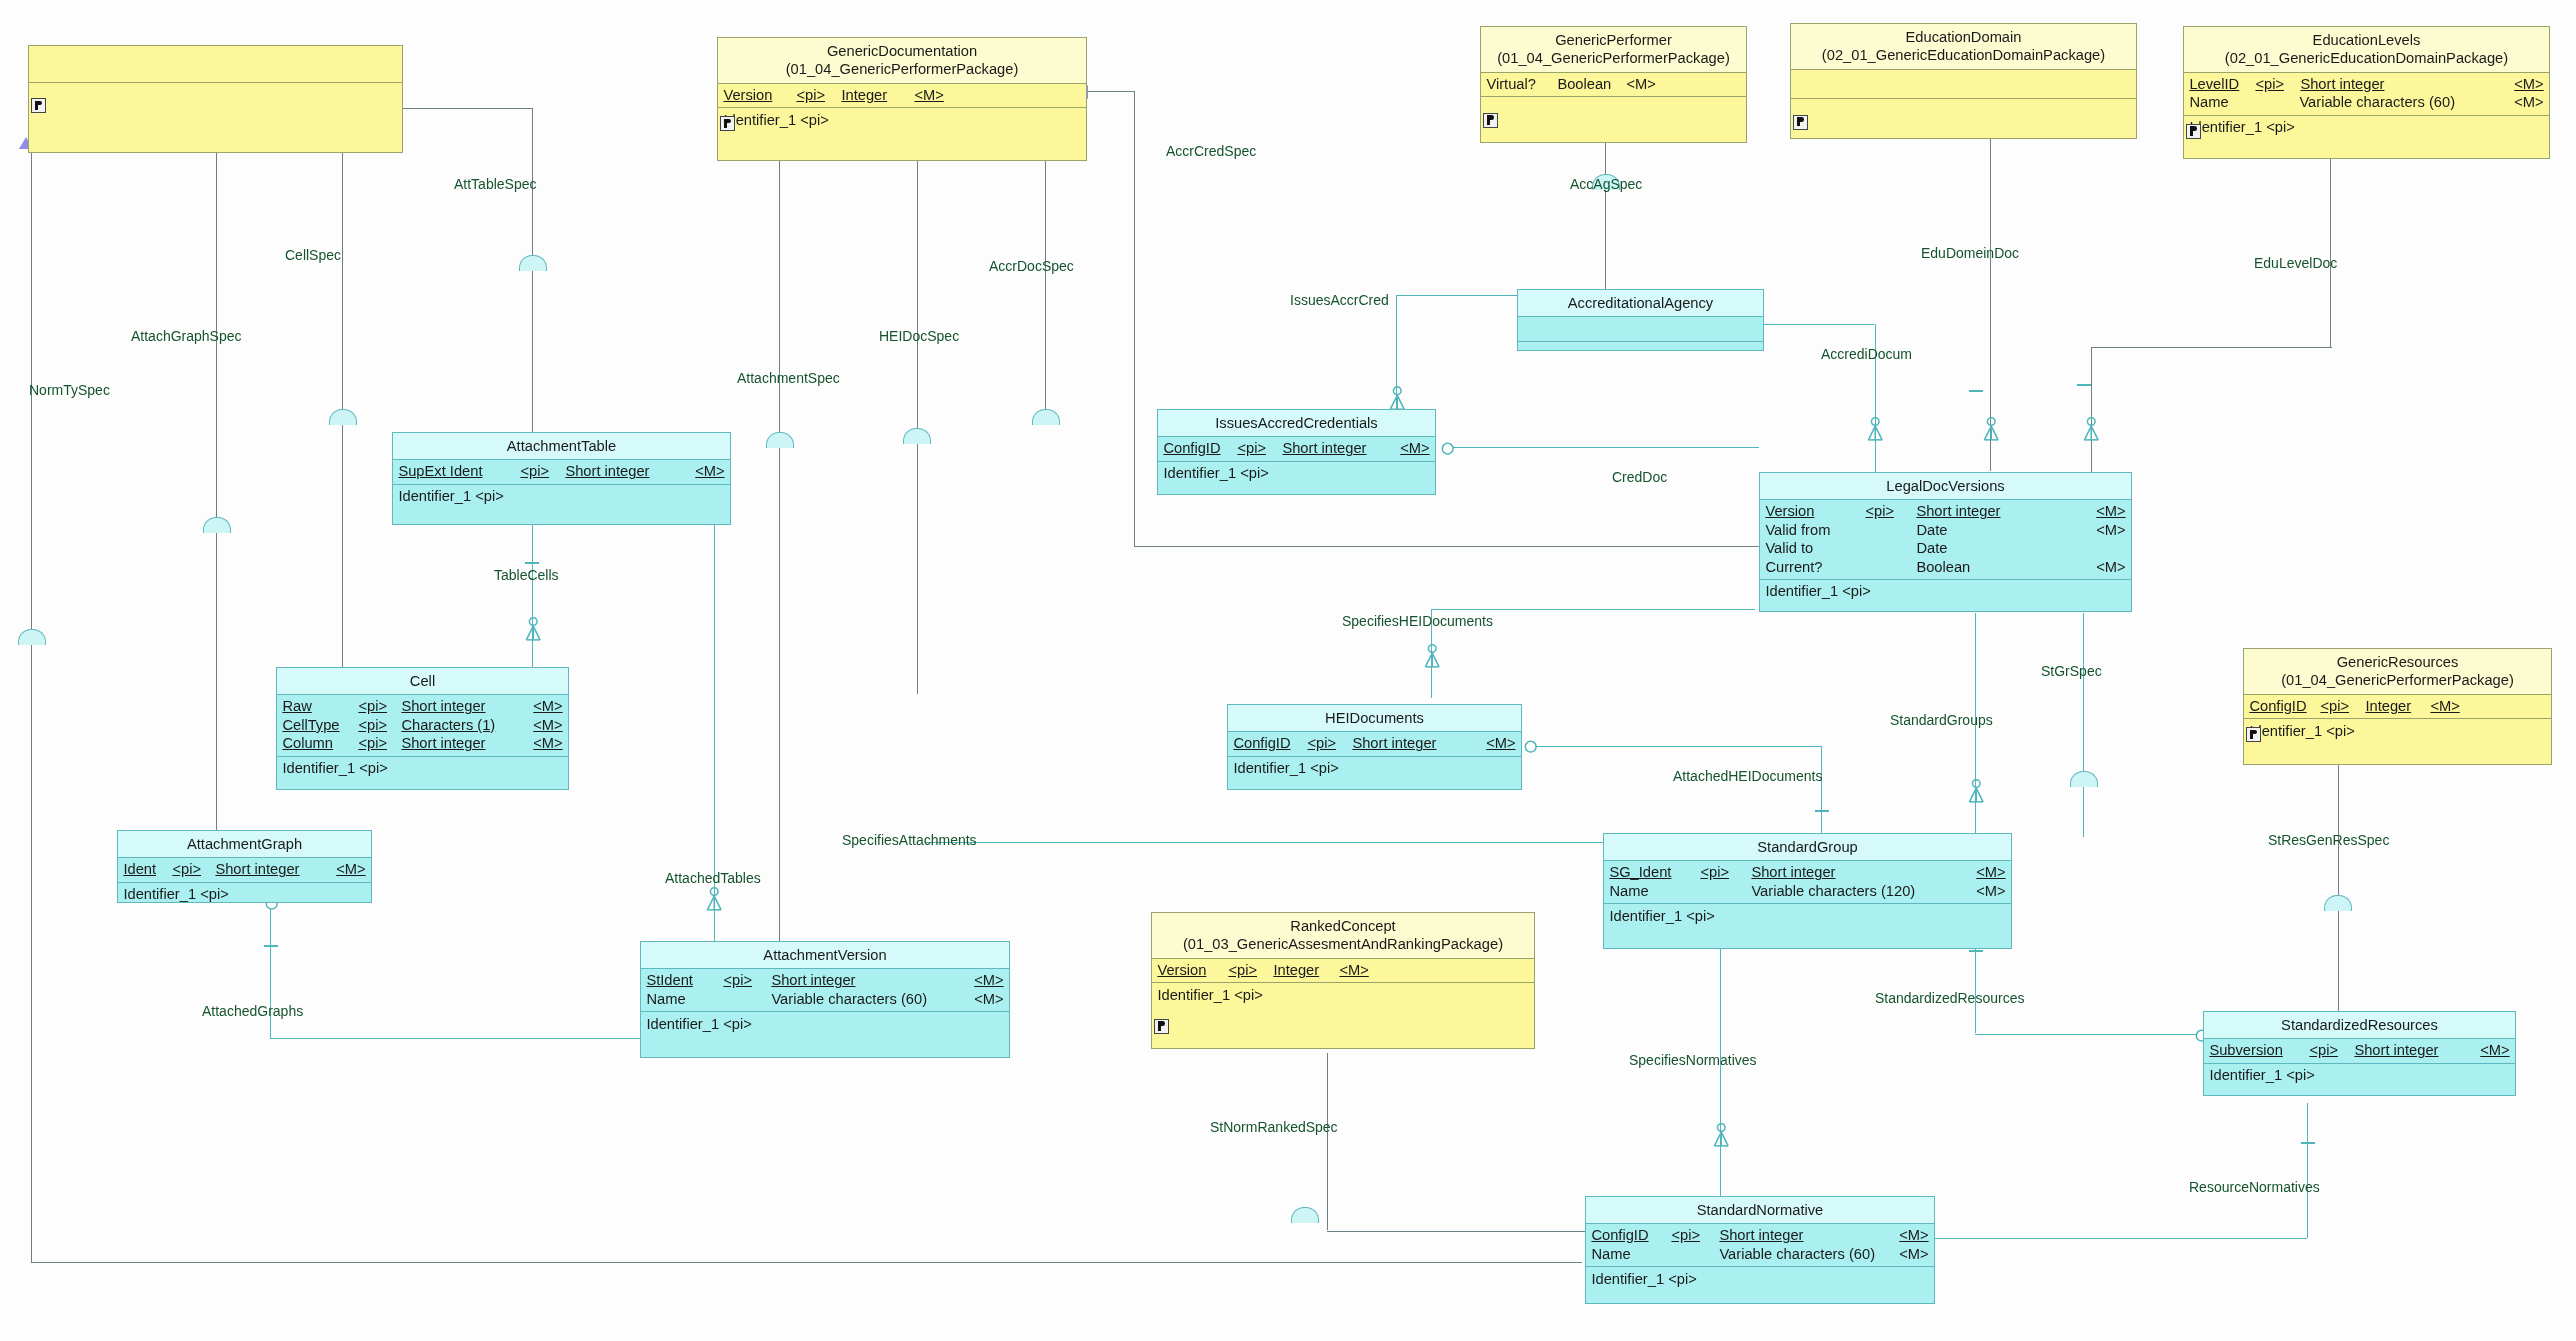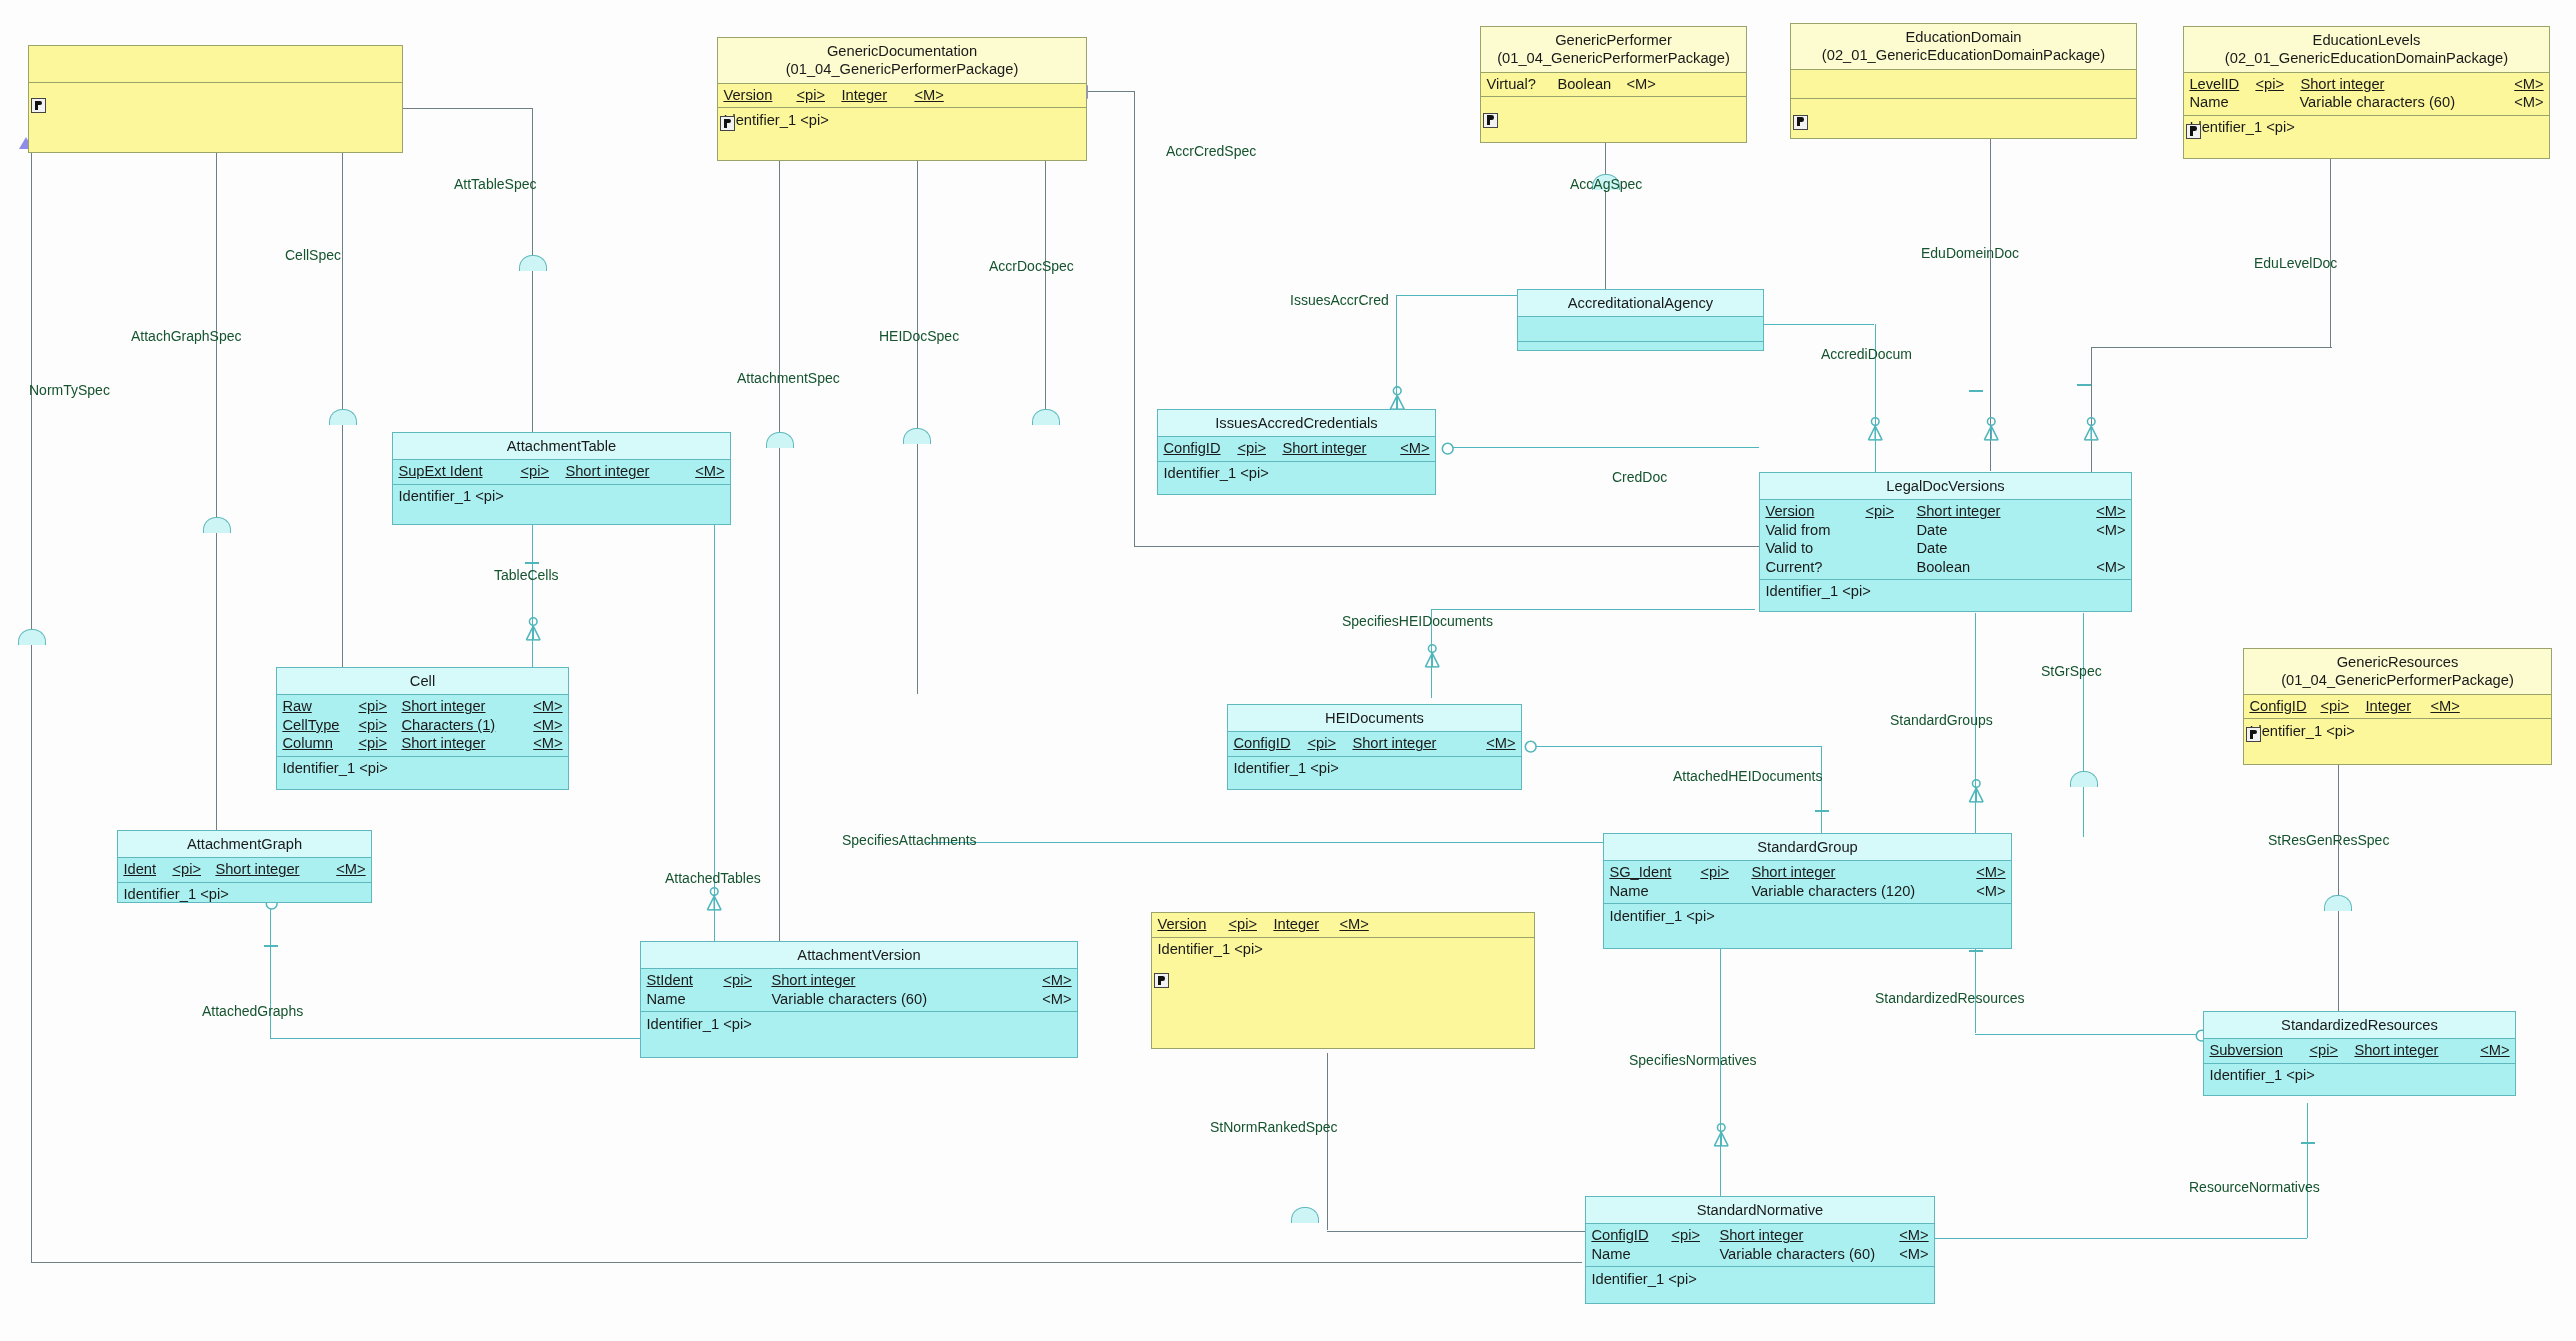--- a/index.html
+++ b/index.html
@@ -392,21 +392,21 @@
         <span class="u" style="width:43px">&lt;pi&gt;</span>
         <span class="u" style="flex:1">Short integer</span>
         <span class="u">&lt;M&gt;</span>
       </div>
     </div>
     <div class="ident">
       <span>Identifier_1  &lt;pi&gt;</span>
     </div>
   </div>
 
-  <div class="entity cyan" style="left:640px;top:941px;width:438px;height:117px;">
+  <div class="entity cyan" style="left:640px;top:941px;width:370px;height:117px;">
     <div class="hdr"><span>AttachmentVersion</span></div>
     <div class="attrs">
       <div class="arow">
         <span class="u" style="width:77px">StIdent</span>
         <span class="u" style="width:48px">&lt;pi&gt;</span>
         <span class="u" style="flex:1">Short integer</span>
         <span class="u">&lt;M&gt;</span>
       </div>
       <div class="arow">
         <span style="width:125px">Name</span>
@@ -501,20 +501,21 @@
         <span style="flex:1">Variable characters (120)</span>
         <span>&lt;M&gt;</span>
       </div>
     </div>
     <div class="ident">
       <span>Identifier_1  &lt;pi&gt;</span>
     </div>
   </div>
 
   <div class="entity yellow" style="left:1151px;top:912px;width:384px;height:137px;">
+    <div class="hdr"><span>RankedConcept</span><br><span>(01_03_GenericAssesmentAndRankingPackage)</span></div>
     <div class="attrs">
       <div class="arow">
         <span class="u" style="width:71px">Version</span>
         <span class="u" style="width:45px">&lt;pi&gt;</span>
         <span class="u" style="width:66px">Integer</span>
         <span class="u">&lt;M&gt;</span>
       </div>
     </div>
     <div class="ident" style="height:46px;">
       <span>Identifier_1  &lt;pi&gt;</span>

